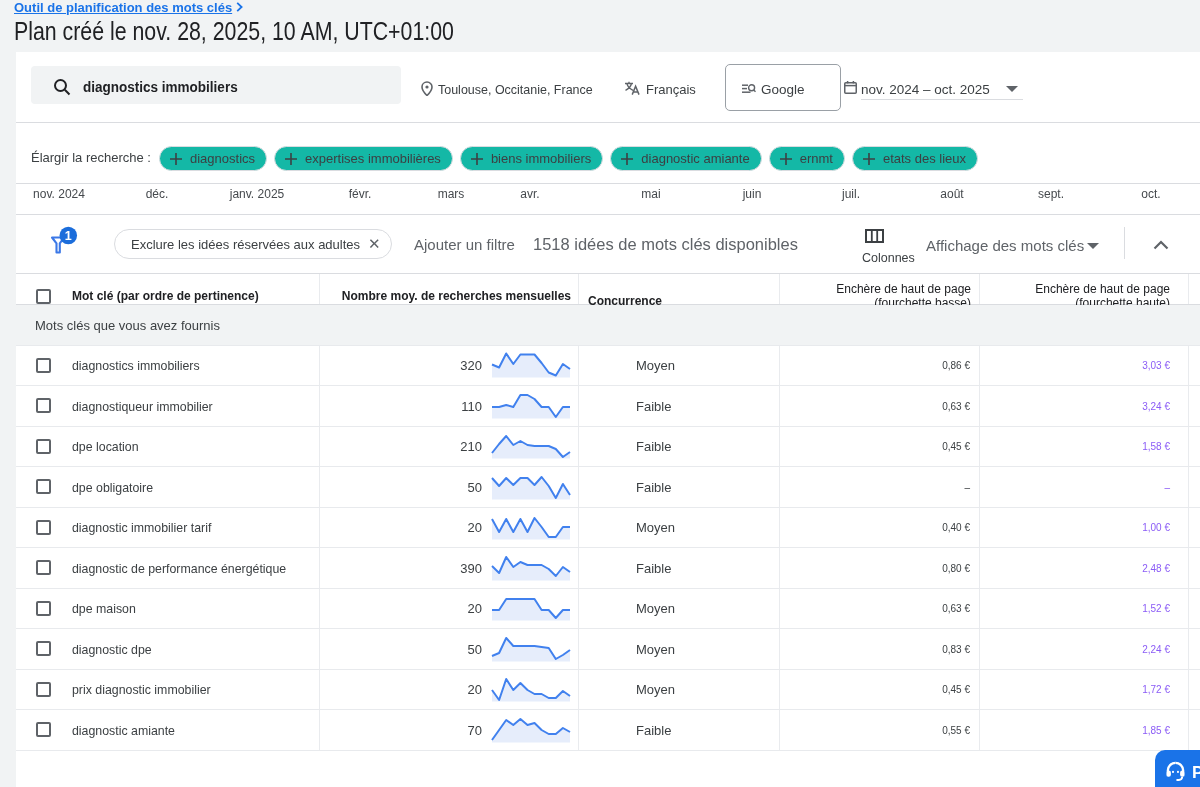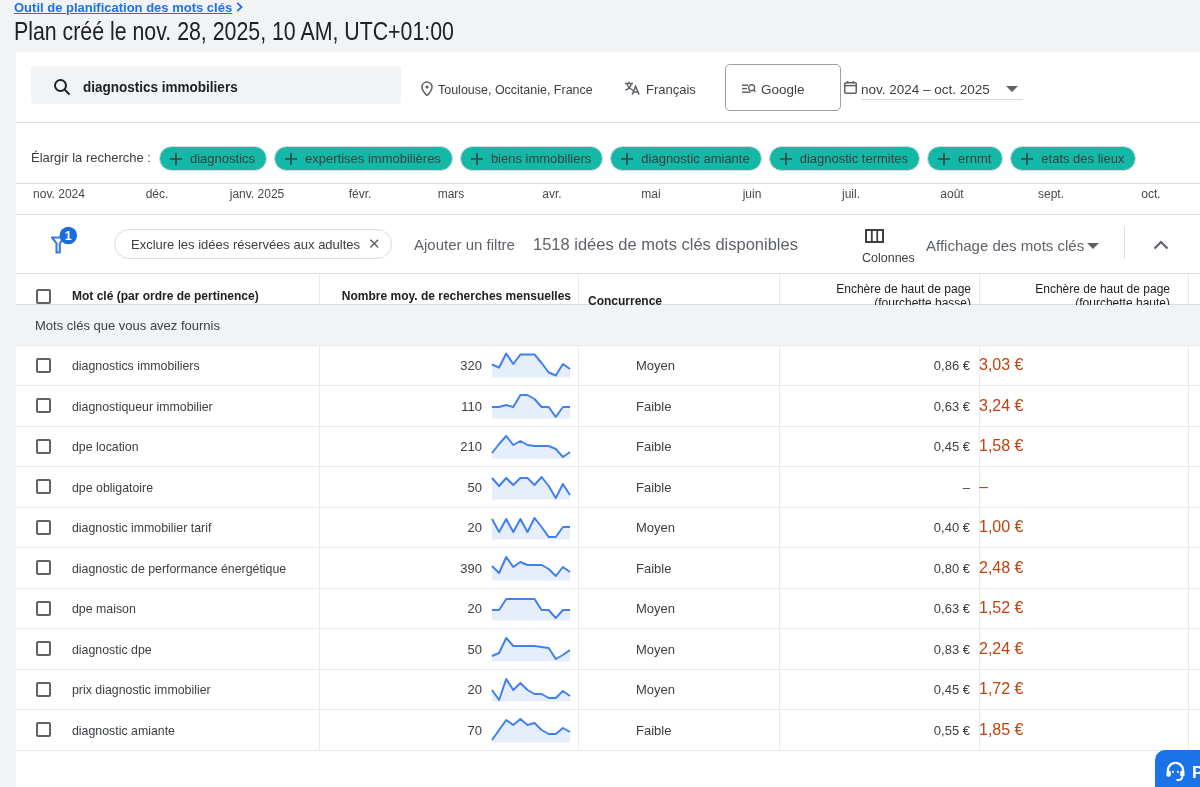--- a/index.html
+++ b/index.html
@@ -50,22 +50,22 @@
 .row { position:relative; height:40.5px; background:#fff; border-bottom:1px solid #e8eaed; }
 .srow { position:relative; height:40.5px; background:#f1f3f4; border-bottom:1px solid #e8eaed; font-size:13px; color:#3c4043; }
 .srow span { position:absolute; left:19px; top:13px; }
 .vline { position:absolute; top:0; bottom:0; width:1px; background:#e9ebee; }
 .v1 { left:303px; } .v2 { left:562px; } .v3 { left:763px; } .v4 { left:963px; } .v5 { left:1172px; }
 .cb { position:absolute; left:20px; top:50%; margin-top:-7.5px; width:15px; height:15px; border:2px solid #5f6368; border-radius:2px; background:#fff; }
 .kw { position:absolute; left:56px; top:50%; transform:translateY(-50%) scaleX(0.95); transform-origin:left center; font-size:13px; color:#3c4043; white-space:nowrap; }
 .num { position:absolute; left:303px; width:163px; text-align:right; top:50%; transform:translateY(-50%); font-size:13px; color:#3c4043; }
 .spark { position:absolute; left:475px; top:50%; margin-top:-14px; }
 .conc { position:absolute; left:572px; top:50%; transform:translateY(-50%); font-size:13px; color:#3c4043;margin-left:48px; }
-.bid1 { position:absolute; left:763px; width:191px; text-align:right; top:50%; transform:translateY(-50%); font-size:13px; color:#3c4043; }
-.bid2 { position:absolute; left:963px; width:191px; text-align:left; top:50%; transform:translateY(-50%); font-size:16px; color:#c2410c; }
+.bid1 { position:absolute; left:763px; width:191px; text-align:right; top:50%; transform:translateY(-50%); font-size:10px; color:#3c4043; }
+.bid2 { position:absolute; left:963px; width:191px; text-align:right; top:50%; transform:translateY(-50%); font-size:10px; color:#8b5cf6; }
 .hc { position:absolute; font-size:12px; font-weight:700; color:#202124; }
 .hc2 { position:absolute; font-size:12px; font-weight:400; color:#202124; text-align:right; line-height:14px; }
 
 #chat { left:1155px; top:750px; width:60px; height:50px; background:#1a73e8; border-radius:10px 0 0 0; color:#fff; }
 #chat .p { position:absolute; left:37px; top:13px; font-size:17px; font-weight:700; color:#fff; }
 </style>
 </head>
 <body>
 <div class="abs" id="crumb"><a href="#">Outil de planification des mots clés</a><svg style="margin-left:4px" width="7" height="10" viewBox="0 0 7 10">
       <path d="M1.2 0.8 L5.6 5 L1.2 9.2" fill="none" stroke="#1a73e8" stroke-width="1.8"></path>
@@ -116,35 +116,32 @@
         <path d="M7 1v12M1 7h12" stroke="#3c4043" stroke-width="1.6"></path>
       </svg>expertises immobilières</span>
 <span class="chip"><svg width="14" height="14" viewBox="0 0 14 14">
         <path d="M7 1v12M1 7h12" stroke="#3c4043" stroke-width="1.6"></path>
       </svg>biens immobiliers</span>
 <span class="chip"><svg width="14" height="14" viewBox="0 0 14 14">
         <path d="M7 1v12M1 7h12" stroke="#3c4043" stroke-width="1.6"></path>
       </svg>diagnostic amiante</span>
 <span class="chip"><svg width="14" height="14" viewBox="0 0 14 14">
         <path d="M7 1v12M1 7h12" stroke="#3c4043" stroke-width="1.6"></path>
-      </svg>diagnostic termites</span>
-<span class="chip"><svg width="14" height="14" viewBox="0 0 14 14">
-        <path d="M7 1v12M1 7h12" stroke="#3c4043" stroke-width="1.6"></path>
       </svg>ernmt</span>
 <span class="chip"><svg width="14" height="14" viewBox="0 0 14 14">
         <path d="M7 1v12M1 7h12" stroke="#3c4043" stroke-width="1.6"></path>
       </svg>etats des lieux</span>
 </div>
 <div class="abs" id="axisline"></div>
 <div class="month" style="left:59px">nov. 2024</div>
 <div class="month" style="left:157px">déc.</div>
 <div class="month" style="left:257px">janv. 2025</div>
 <div class="month" style="left:360px">févr.</div>
 <div class="month" style="left:451px">mars</div>
-<div class="month" style="left:552px">avr.</div>
+<div class="month" style="left:530px">avr.</div>
 <div class="month" style="left:651px">mai</div>
 <div class="month" style="left:752px">juin</div>
 <div class="month" style="left:851px">juil.</div>
 <div class="month" style="left:952px">août</div>
 <div class="month" style="left:1051px">sept.</div>
 <div class="month" style="left:1151px">oct.</div>
 <div class="abs" id="chartline"></div>
 <div class="abs" id="filterrow"></div>
 <svg class="abs" style="left:49px;top:225px" width="30" height="30" viewBox="0 0 30 30">
 <path d="M3 12.5h12l-4.2 5.8v9.2h-3.3v-9.2z" fill="none" stroke="#3b78e7" stroke-width="2.1" stroke-linejoin="round"></path>

